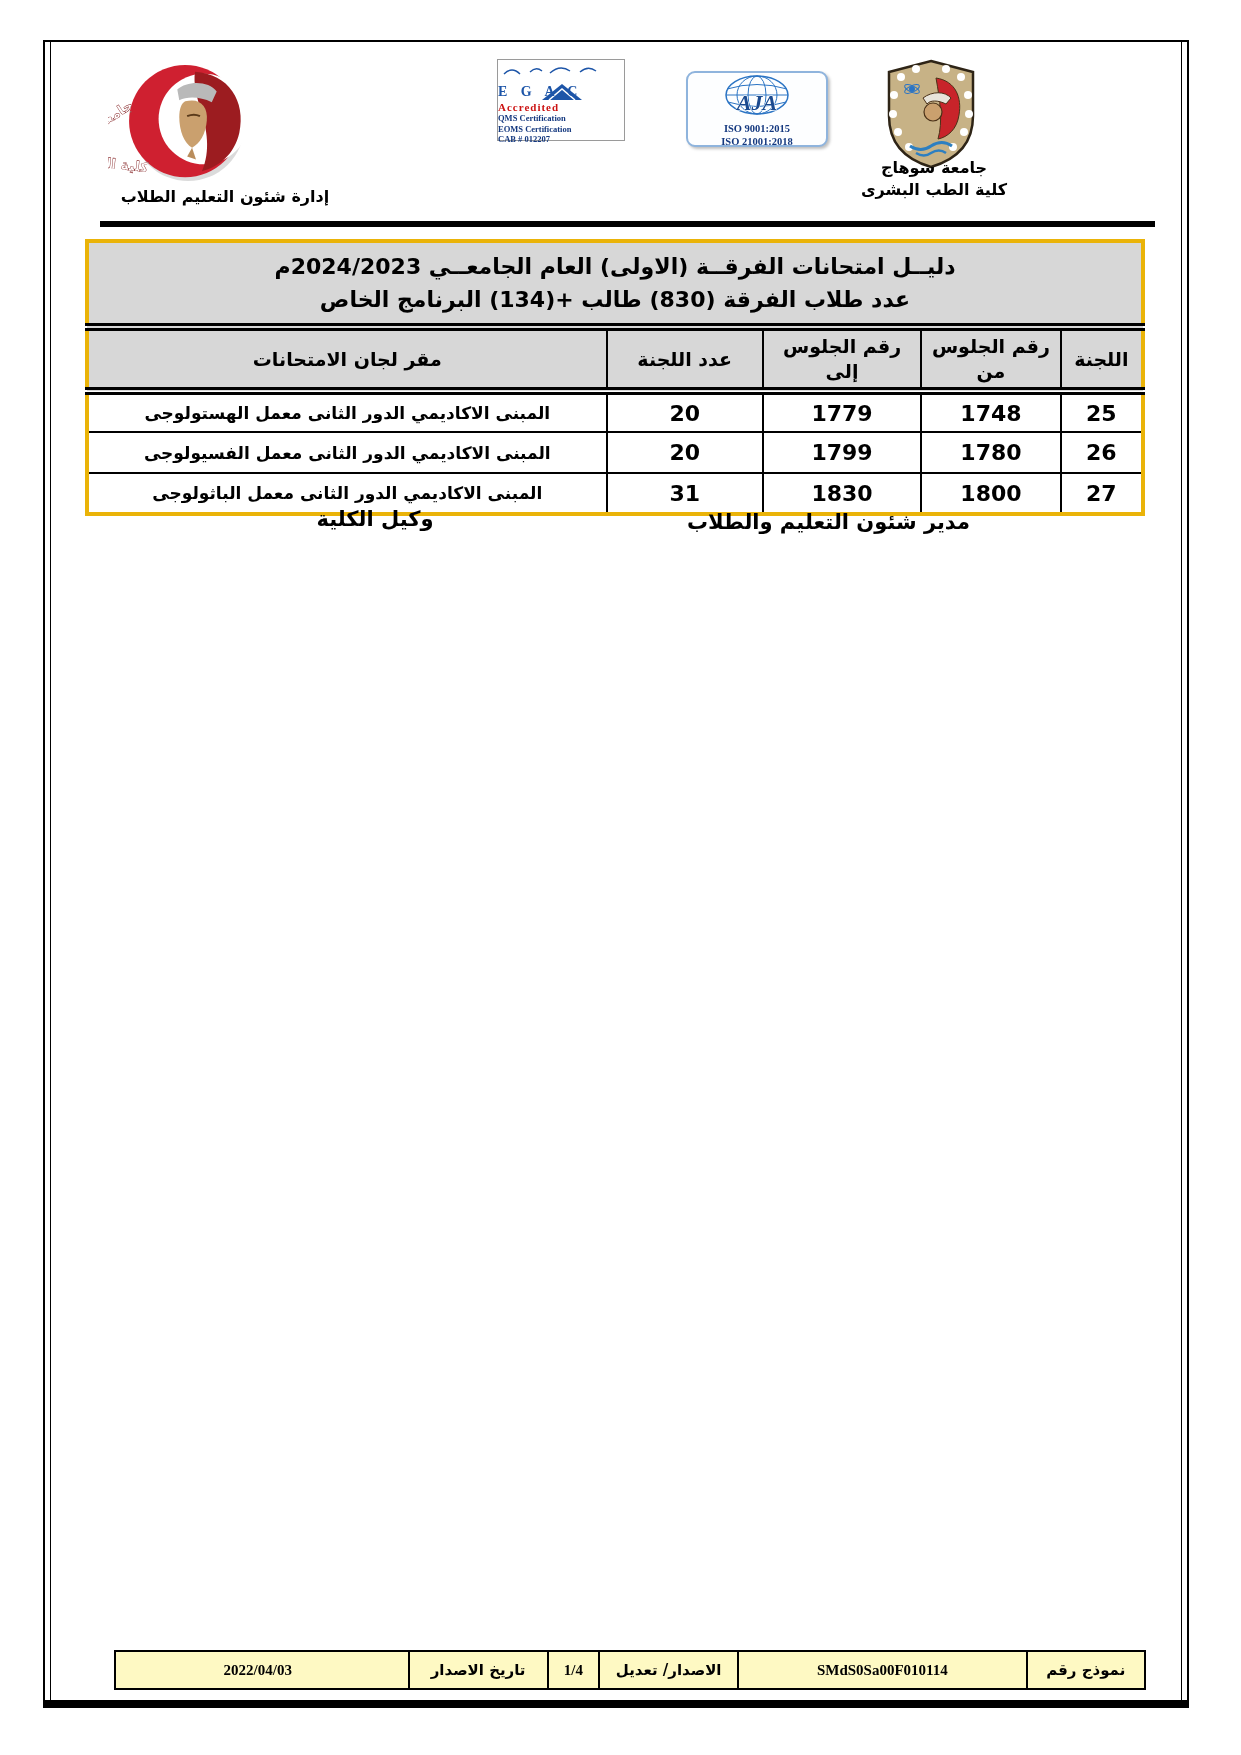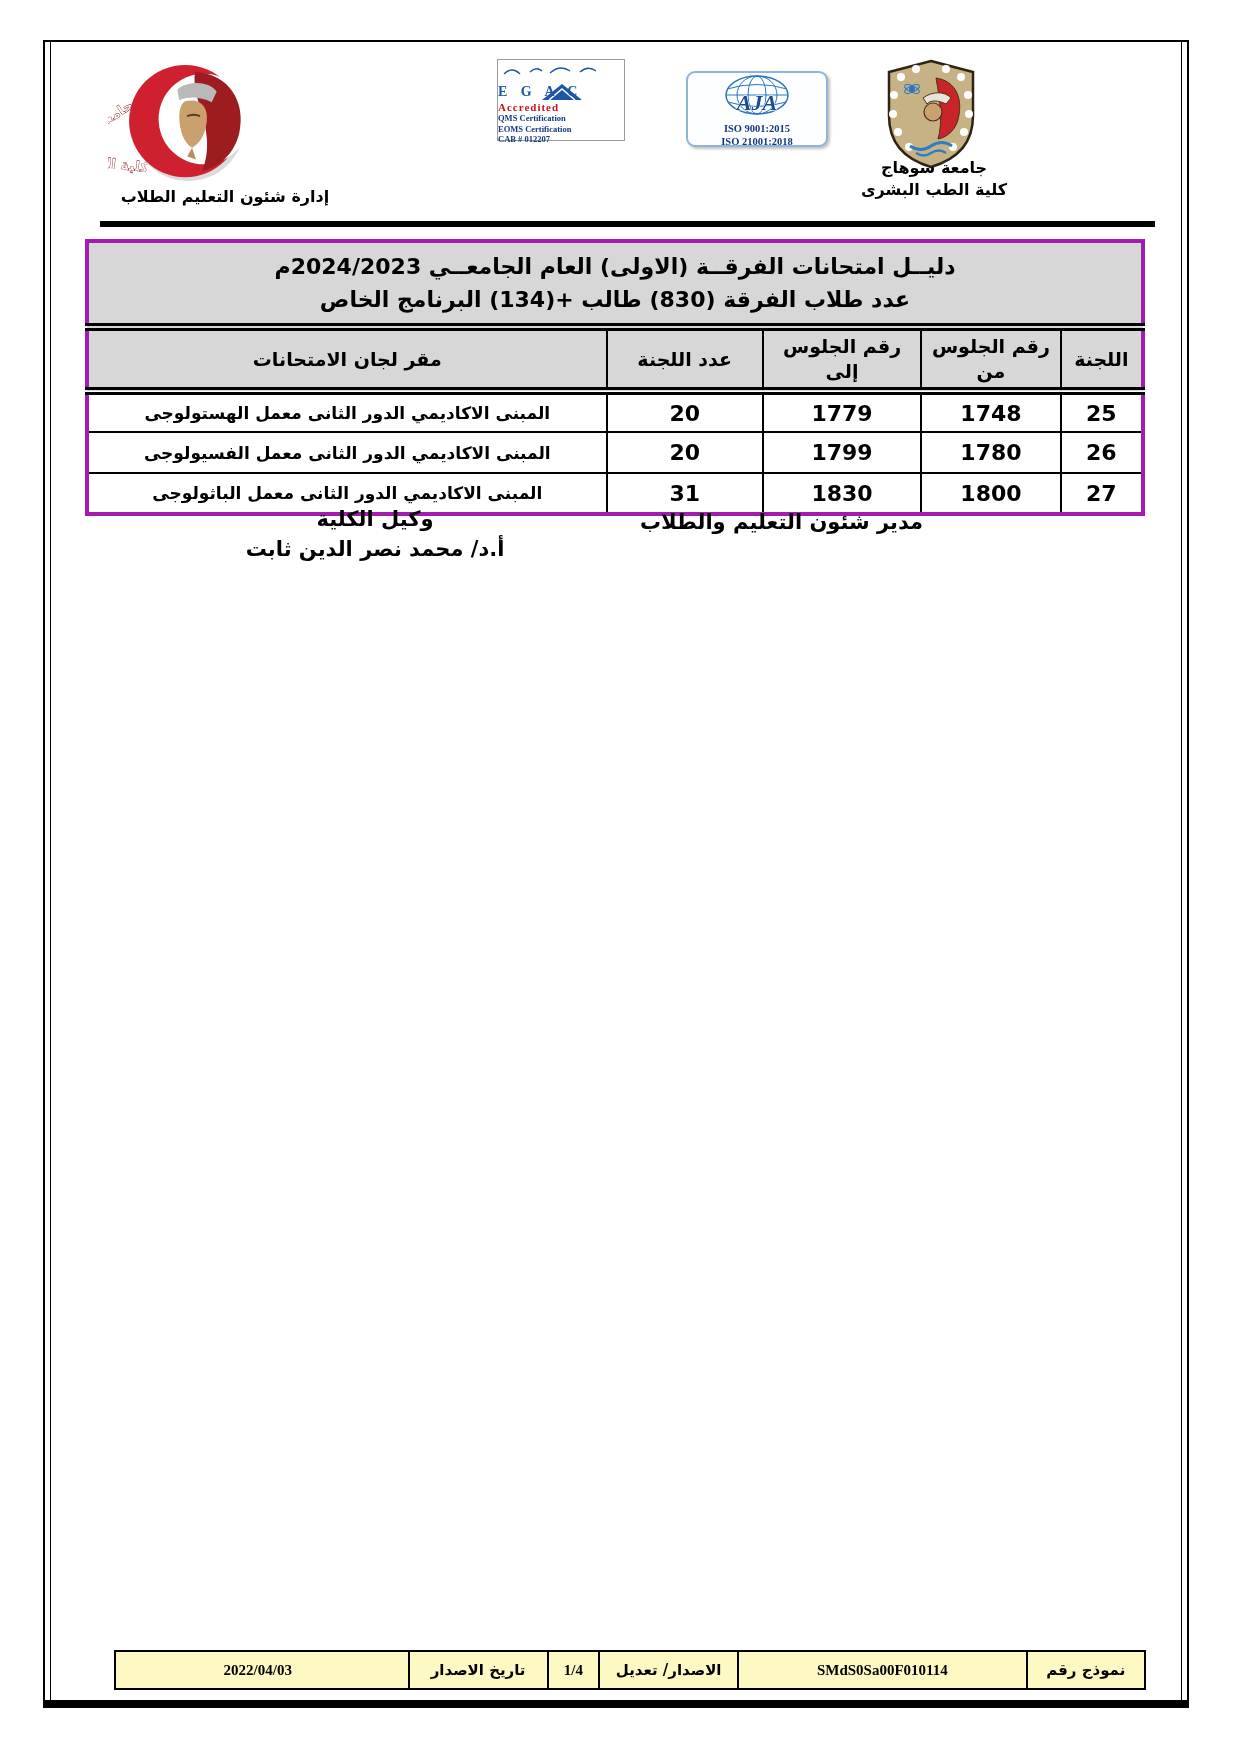--- a/index.html
+++ b/index.html
@@ -43,37 +43,37 @@
   .shield-logo { position:absolute; left:876px; top:58px; width:110px; height:112px; }
   .univ-block {
     position:absolute; left:845px; top:157px; width:178px; text-align:center;
     font-size:16px; font-weight:bold; direction:rtl; line-height:1.35;
   }
   .header-rule { position:absolute; left:100px; top:221px; width:1055px; height:6px; background:#000; }
 
   
   .main-table-wrap { position:absolute; left:85px; top:239px; width:1060px; }
   table.exam { width:100%; border-collapse:collapse; table-layout:fixed;
-    direction:rtl; border:4px solid #a21caf;padding-left:10px; }
+    direction:rtl; border:4px solid #eab308;padding-left:10px; }
   table.exam td, table.exam th { border:2px solid #000; text-align:center; vertical-align:middle; }
   .title-cell {
     background:#d7d7d7; font-size:22px; font-weight:bold; line-height:1.5;
     padding:7px 6px; border-bottom:8px double #000 !important;
   }
   table.exam th {
     background:#d7d7d7; font-size:19px; font-weight:bold; height:64px;
     padding:2px; border-bottom:8px double #000; white-space:pre-line; line-height:1.3;
   }
   table.exam td.data { height:41px; background:#fff; }
   .num { font-size:22px; font-weight:bold; }
   .loc { font-size:17px; font-weight:bold; }
 
   
   .sig-director {
-    position:absolute; left:640px; top:510px; width:330px; text-align:left;
+    position:absolute; left:640px; top:510px; width:330px; text-align:right;
     font-size:21px; font-weight:bold; direction:rtl;
   }
   .sig-vicedean {
     position:absolute; left:210px; top:504px; width:330px; text-align:center;
     font-size:21px; font-weight:bold; direction:rtl; line-height:1.45;
   }
 
   
   .footer-wrap { position:absolute; left:114px; top:1650px; width:1032px; }
   table.footer { width:100%; border-collapse:collapse; table-layout:fixed; direction:rtl; }
@@ -212,21 +212,20 @@
         <td class="data num">31</td>
         <td class="data loc">المبنى الاكاديمي الدور الثانى معمل الباثولوجى</td>
       </tr>
     </tbody>
       </table>
   </div>
 
   <div class="sig-director">مدير شئون التعليم والطلاب</div>
   <div class="sig-vicedean">
     <div>وكيل الكلية</div>
-    <div>أ.د/ محمد نصر الدين ثابت</div>
   </div>
 
   <div class="footer-wrap">
     <table class="footer">
       <colgroup>
         <col style="width:11.5%">
           <col style="width:28%">
           <col style="width:13.5%">
         <col style="width:5%">
           <col style="width:13.5%">

